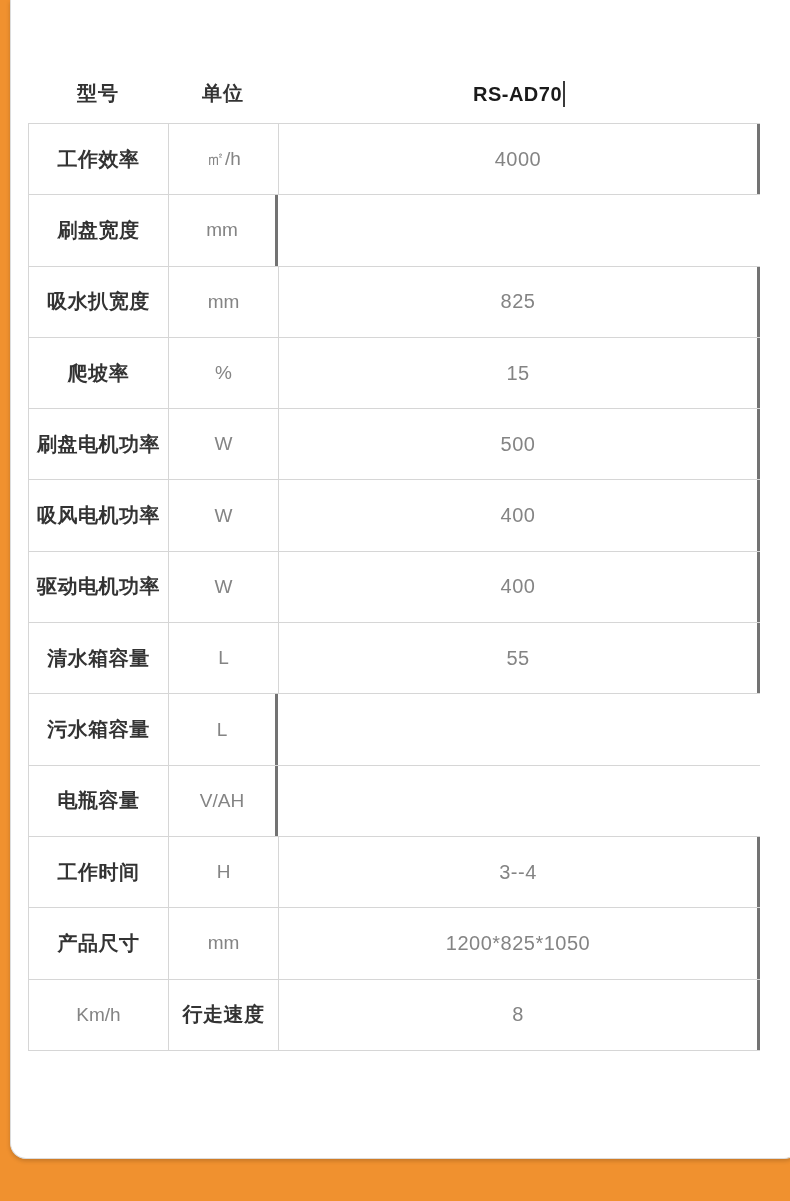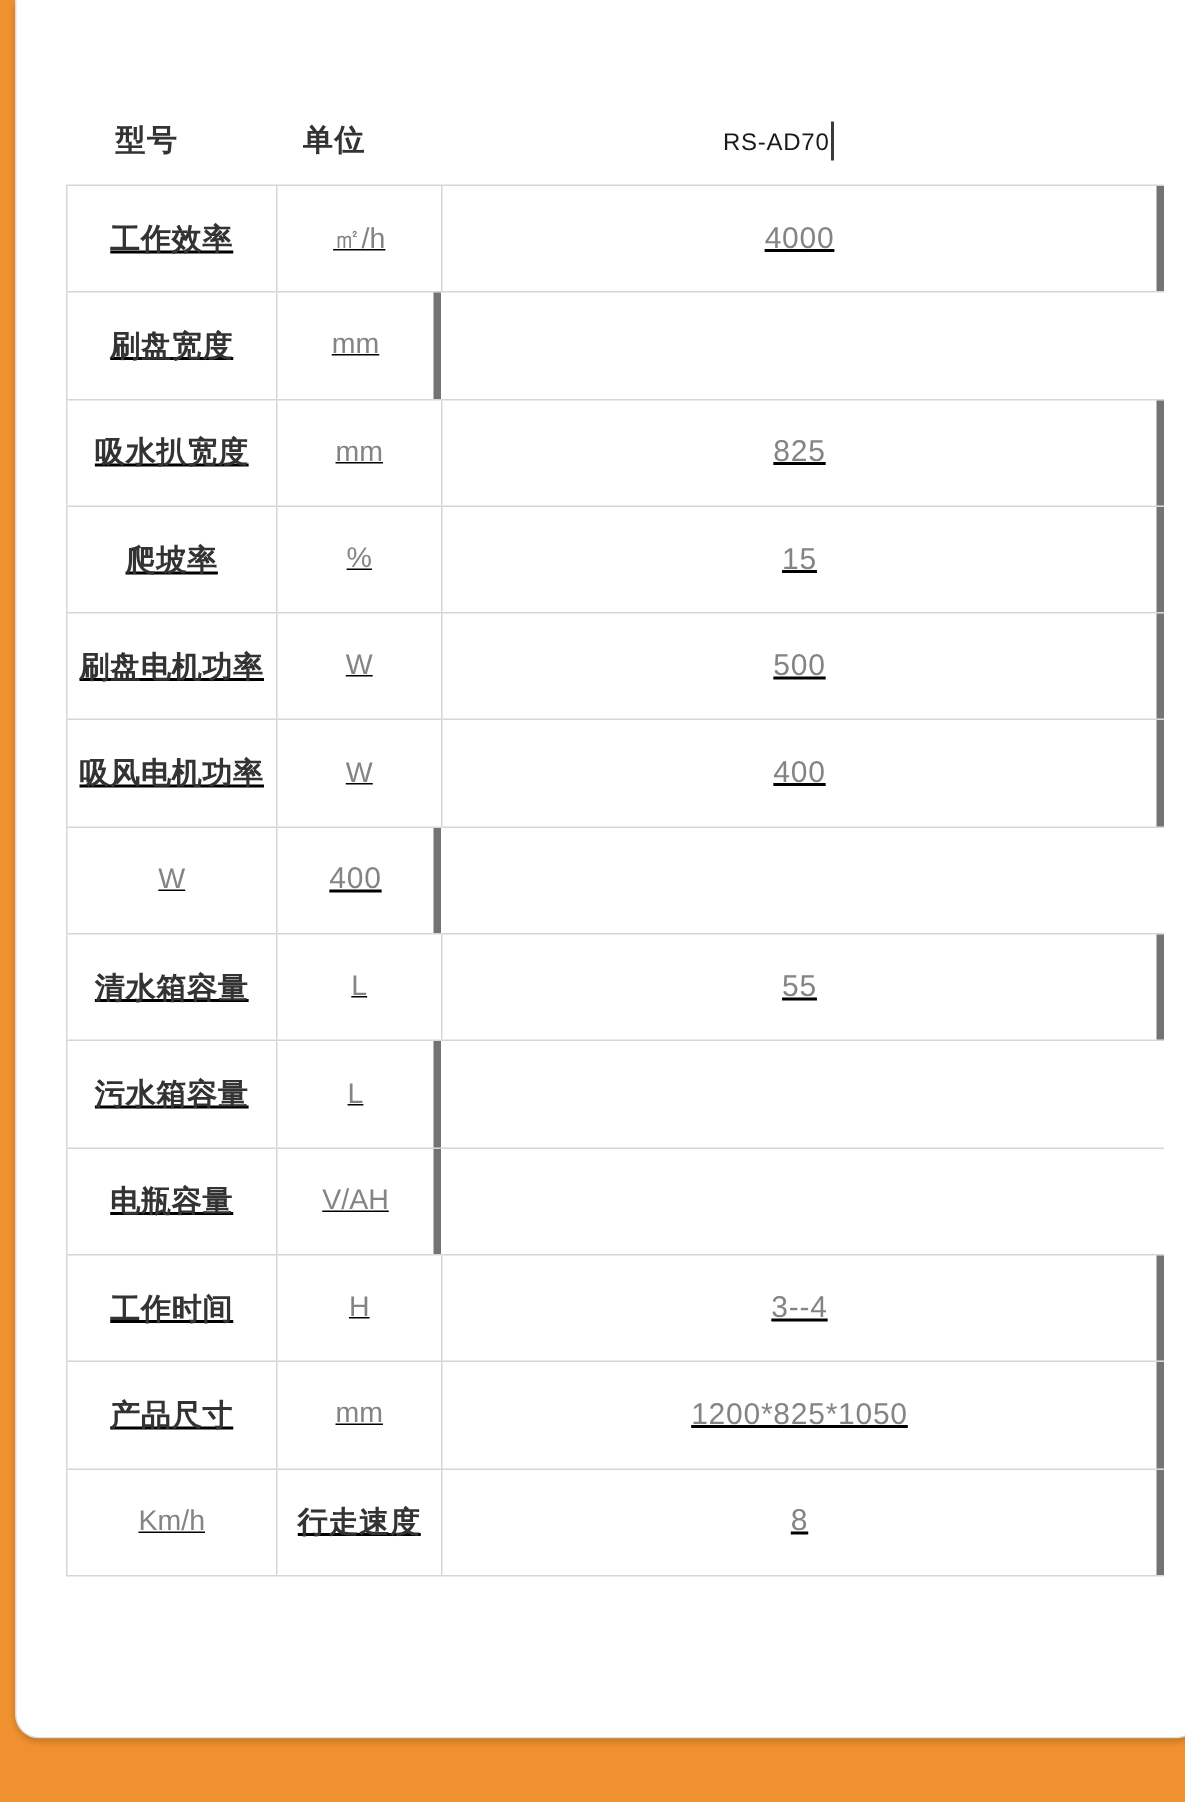--- a/index.html
+++ b/index.html
@@ -45,57 +45,56 @@
     box-sizing: border-box;
   }
   .header-cell {
     text-align: center;
     font-size: 20px;
     font-weight: bold;
     color: #333333;
     letter-spacing: 1px;
   }
   .header-cell.model-cell {
-    font-weight: 400;
-    font-size: 16px;
+    font-weight: 700;
+    font-size: 20px;
     color: #1a1a1a;
     letter-spacing: 0.5px;
   }
   .text-cursor {
     display: inline-block;
     width: 2px;
     height: 26px;
     background: #3a3a3a;
     vertical-align: middle;
     margin-left: 1px;
     margin-top: -4px;
   }
   .spec-table {
     position: absolute;
     top: 123px;
-    left: 33px;
+    left: 17px;
     width: 732px;
     border-bottom: 1px solid #d6d6d6;
-    text-decoration: underline;
   }
   .row {
     display: grid;
     grid-template-columns: 140px 110px 1fr;
     height: 70.3px;
     border-top: 1px solid #d6d6d6;
   }
   .cell {
     display: flex;
     align-items: center;
     justify-content: center;
     border-left: 1px solid #d6d6d6;
     box-sizing: border-box;
   }
   .cell:last-child {
-    border-right: 5px solid #737373;
+    border-right: 3px solid #737373;
   }
   .cell.label {
     font-size: 20px;
     font-weight: bold;
     color: #333333;
     letter-spacing: 0.5px;
   }
   .cell.unit {
     font-size: 19px;
     color: #848484;
@@ -146,20 +145,21 @@
         <div class="cell label">刷盘电机功率</div>
         <div class="cell unit">W</div>
         <div class="cell value">500</div>
       </div>
       <div class="row">
         <div class="cell label">吸风电机功率</div>
         <div class="cell unit">W</div>
         <div class="cell value">400</div>
       </div>
       <div class="row">
+        <div class="cell label">驱动电机功率</div>
         <div class="cell unit">W</div>
         <div class="cell value">400</div>
       </div>
       <div class="row">
         <div class="cell label">清水箱容量</div>
         <div class="cell unit">L</div>
         <div class="cell value">55</div>
       </div>
       <div class="row">
         <div class="cell label">污水箱容量</div>

